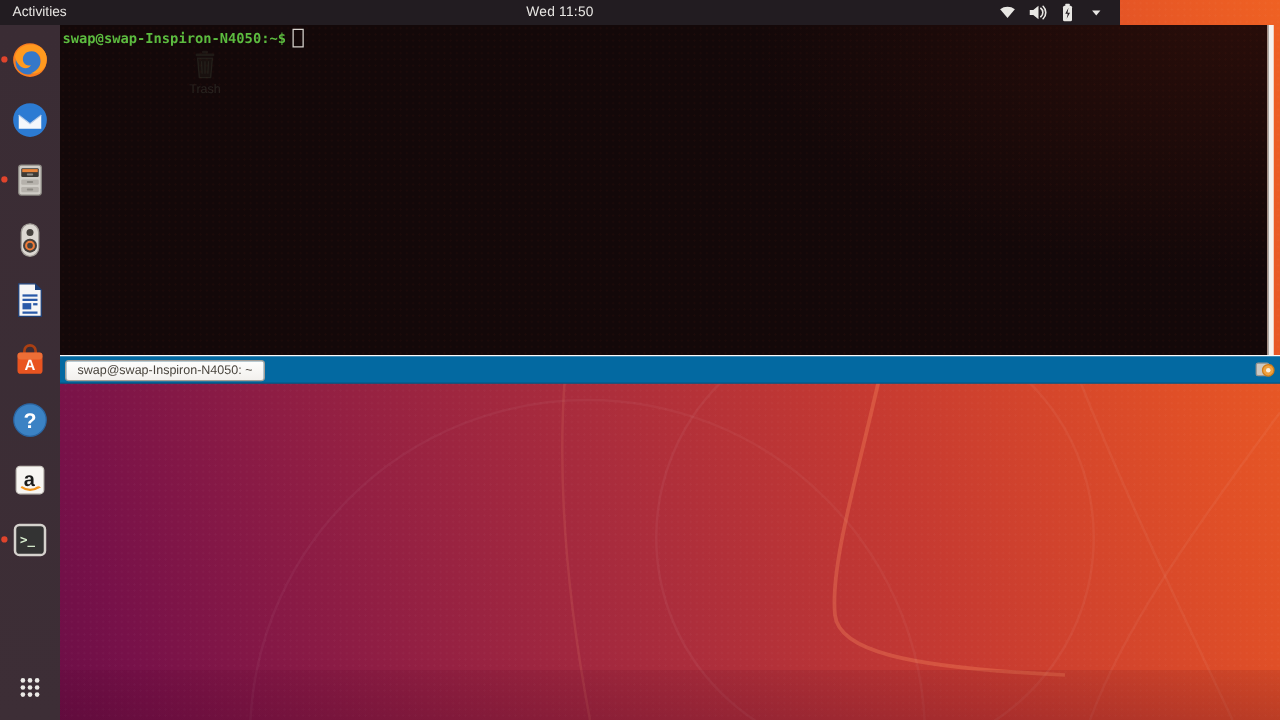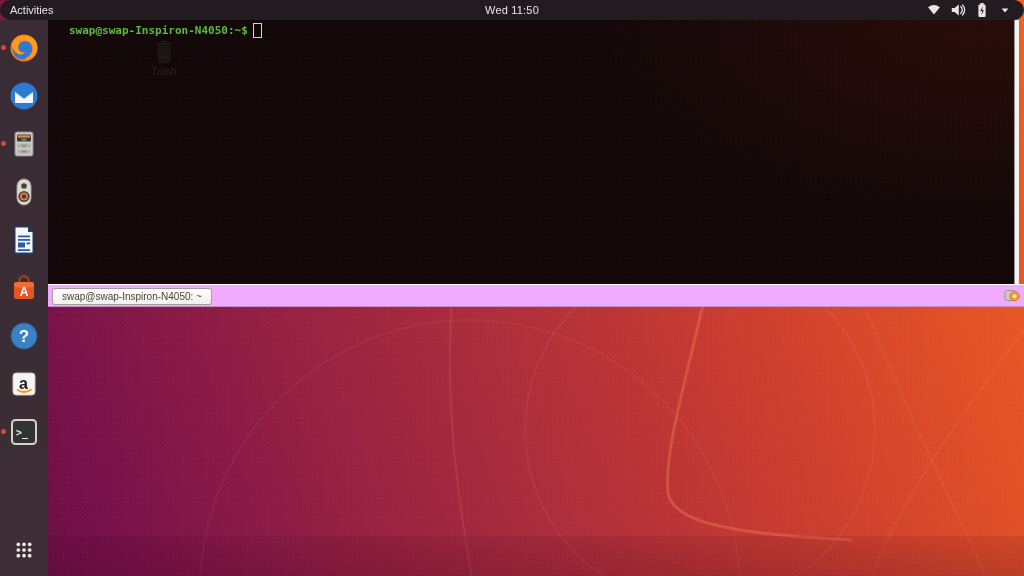--- a/index.html
+++ b/index.html
@@ -11,22 +11,22 @@
     background:linear-gradient(250deg,#ef6123 0%,#e04f27 16%,#c63a31 36%,
       #ab2d3c 54%,#921f43 72%,#771149 90%,#650d45 100%);}
   .wallpaper .dots{position:absolute;inset:0;
     background-image:radial-gradient(rgba(255,255,255,0.05) 1px,transparent 1px);
     background-size:5px 5px;opacity:.5;}
   .wallpaper .band{position:absolute;left:0;right:0;bottom:0;height:40px;
     background:linear-gradient(rgba(60,0,28,0.10),rgba(60,0,28,0.22));}
   .wallpaper svg{position:absolute;inset:0;}
 
   
-  .topbar{position:absolute;left:0;top:0;width:1024px;height:20px;z-index:20;
-    background:#221c21;display:flex;align-items:center;color:#e8e6e3;font-size:11px;border-radius:10px;}
+  .topbar{position:absolute;left:0;top:0;width:896px;height:20px;z-index:20;
+    background:#221c21;display:flex;align-items:center;color:#e8e6e3;font-size:11px;}
   .activities{padding:0 10px;height:20px;line-height:20px;cursor:default;}
   .clock{position:absolute;left:0;right:0;text-align:center;font-weight:normal;letter-spacing:.2px;}
   .sysicons{margin-left:auto;display:flex;align-items:center;gap:8px;padding-right:12px;z-index:2;}
   .sysicons svg{display:block;}
 
   
   .dock{position:absolute;left:0;top:20px;bottom:0;width:48px;z-index:15;
     background:linear-gradient(#3a2c34,#3d2e36);display:flex;flex-direction:column;
     align-items:center;padding-top:10px;box-sizing:border-box;}
   .dock-item{position:relative;width:36px;height:36px;margin-bottom:12px;
@@ -36,33 +36,33 @@
   .show-apps{margin-top:auto;margin-bottom:8px;width:36px;height:36px;
     display:flex;align-items:center;justify-content:center;cursor:pointer;}
 
   
   .terminal{position:absolute;left:48px;top:20px;width:966px;height:264px;z-index:10;
     background:#130809;
     background-image:
       radial-gradient(620px 320px at 97% 0%,rgba(150,40,12,0.16),transparent 62%),
       radial-gradient(rgba(255,70,30,0.035) 1px,transparent 1px);
     background-size:auto,5px 5px;}
-  .prompt-row{display:flex;align-items:center;padding:3px 0 0 21px;
+  .prompt-row{display:flex;align-items:center;padding:3px 0 0 2px;
     font-family:"DejaVu Sans Mono",monospace;font-size:11px;font-weight:bold;}
   .prompt-text{color:#5cbb3f;white-space:pre;}
   .cursor{width:7px;height:13px;border:1px solid #d6d2cd;margin-left:5px;flex:0 0 auto;}
   .trash-ghost{position:absolute;left:92px;top:16px;width:48px;text-align:center;opacity:.9;}
   .trash-ghost svg{display:block;margin:0 auto;}
   .trash-label{font-size:10px;color:rgba(160,195,160,0.16);margin-top:-2px;text-align:center;}
   .scrollbar{position:absolute;left:1014px;top:20px;width:5px;height:264px;z-index:11;
     background:#f4f2ef;border-left:1px solid #98938d;box-sizing:border-box;cursor:pointer;}
 
   
   .winlist{position:absolute;left:48px;top:284px;width:976px;height:23px;z-index:12;
-    background:#f0abfc;border-top:1px solid #fbfaf9;
+    background:#0369a1;border-top:1px solid #fbfaf9;
     box-shadow:inset 0 -1px 0 rgba(0,0,0,0.18);box-sizing:border-box;
     display:flex;align-items:center;}
   .win-tab{margin-left:4px;height:17px;line-height:15px;padding:0 9px;
     font-size:10px;color:#4a453e;background:linear-gradient(#fefefd,#f2f0ed);
     border:1px solid #a39e97;border-radius:3px;box-sizing:border-box;cursor:pointer;
     white-space:nowrap;}
   .ws-indicator{margin-left:auto;margin-right:4px;cursor:pointer;display:flex;}
 </style>
 </head>
 <body>

